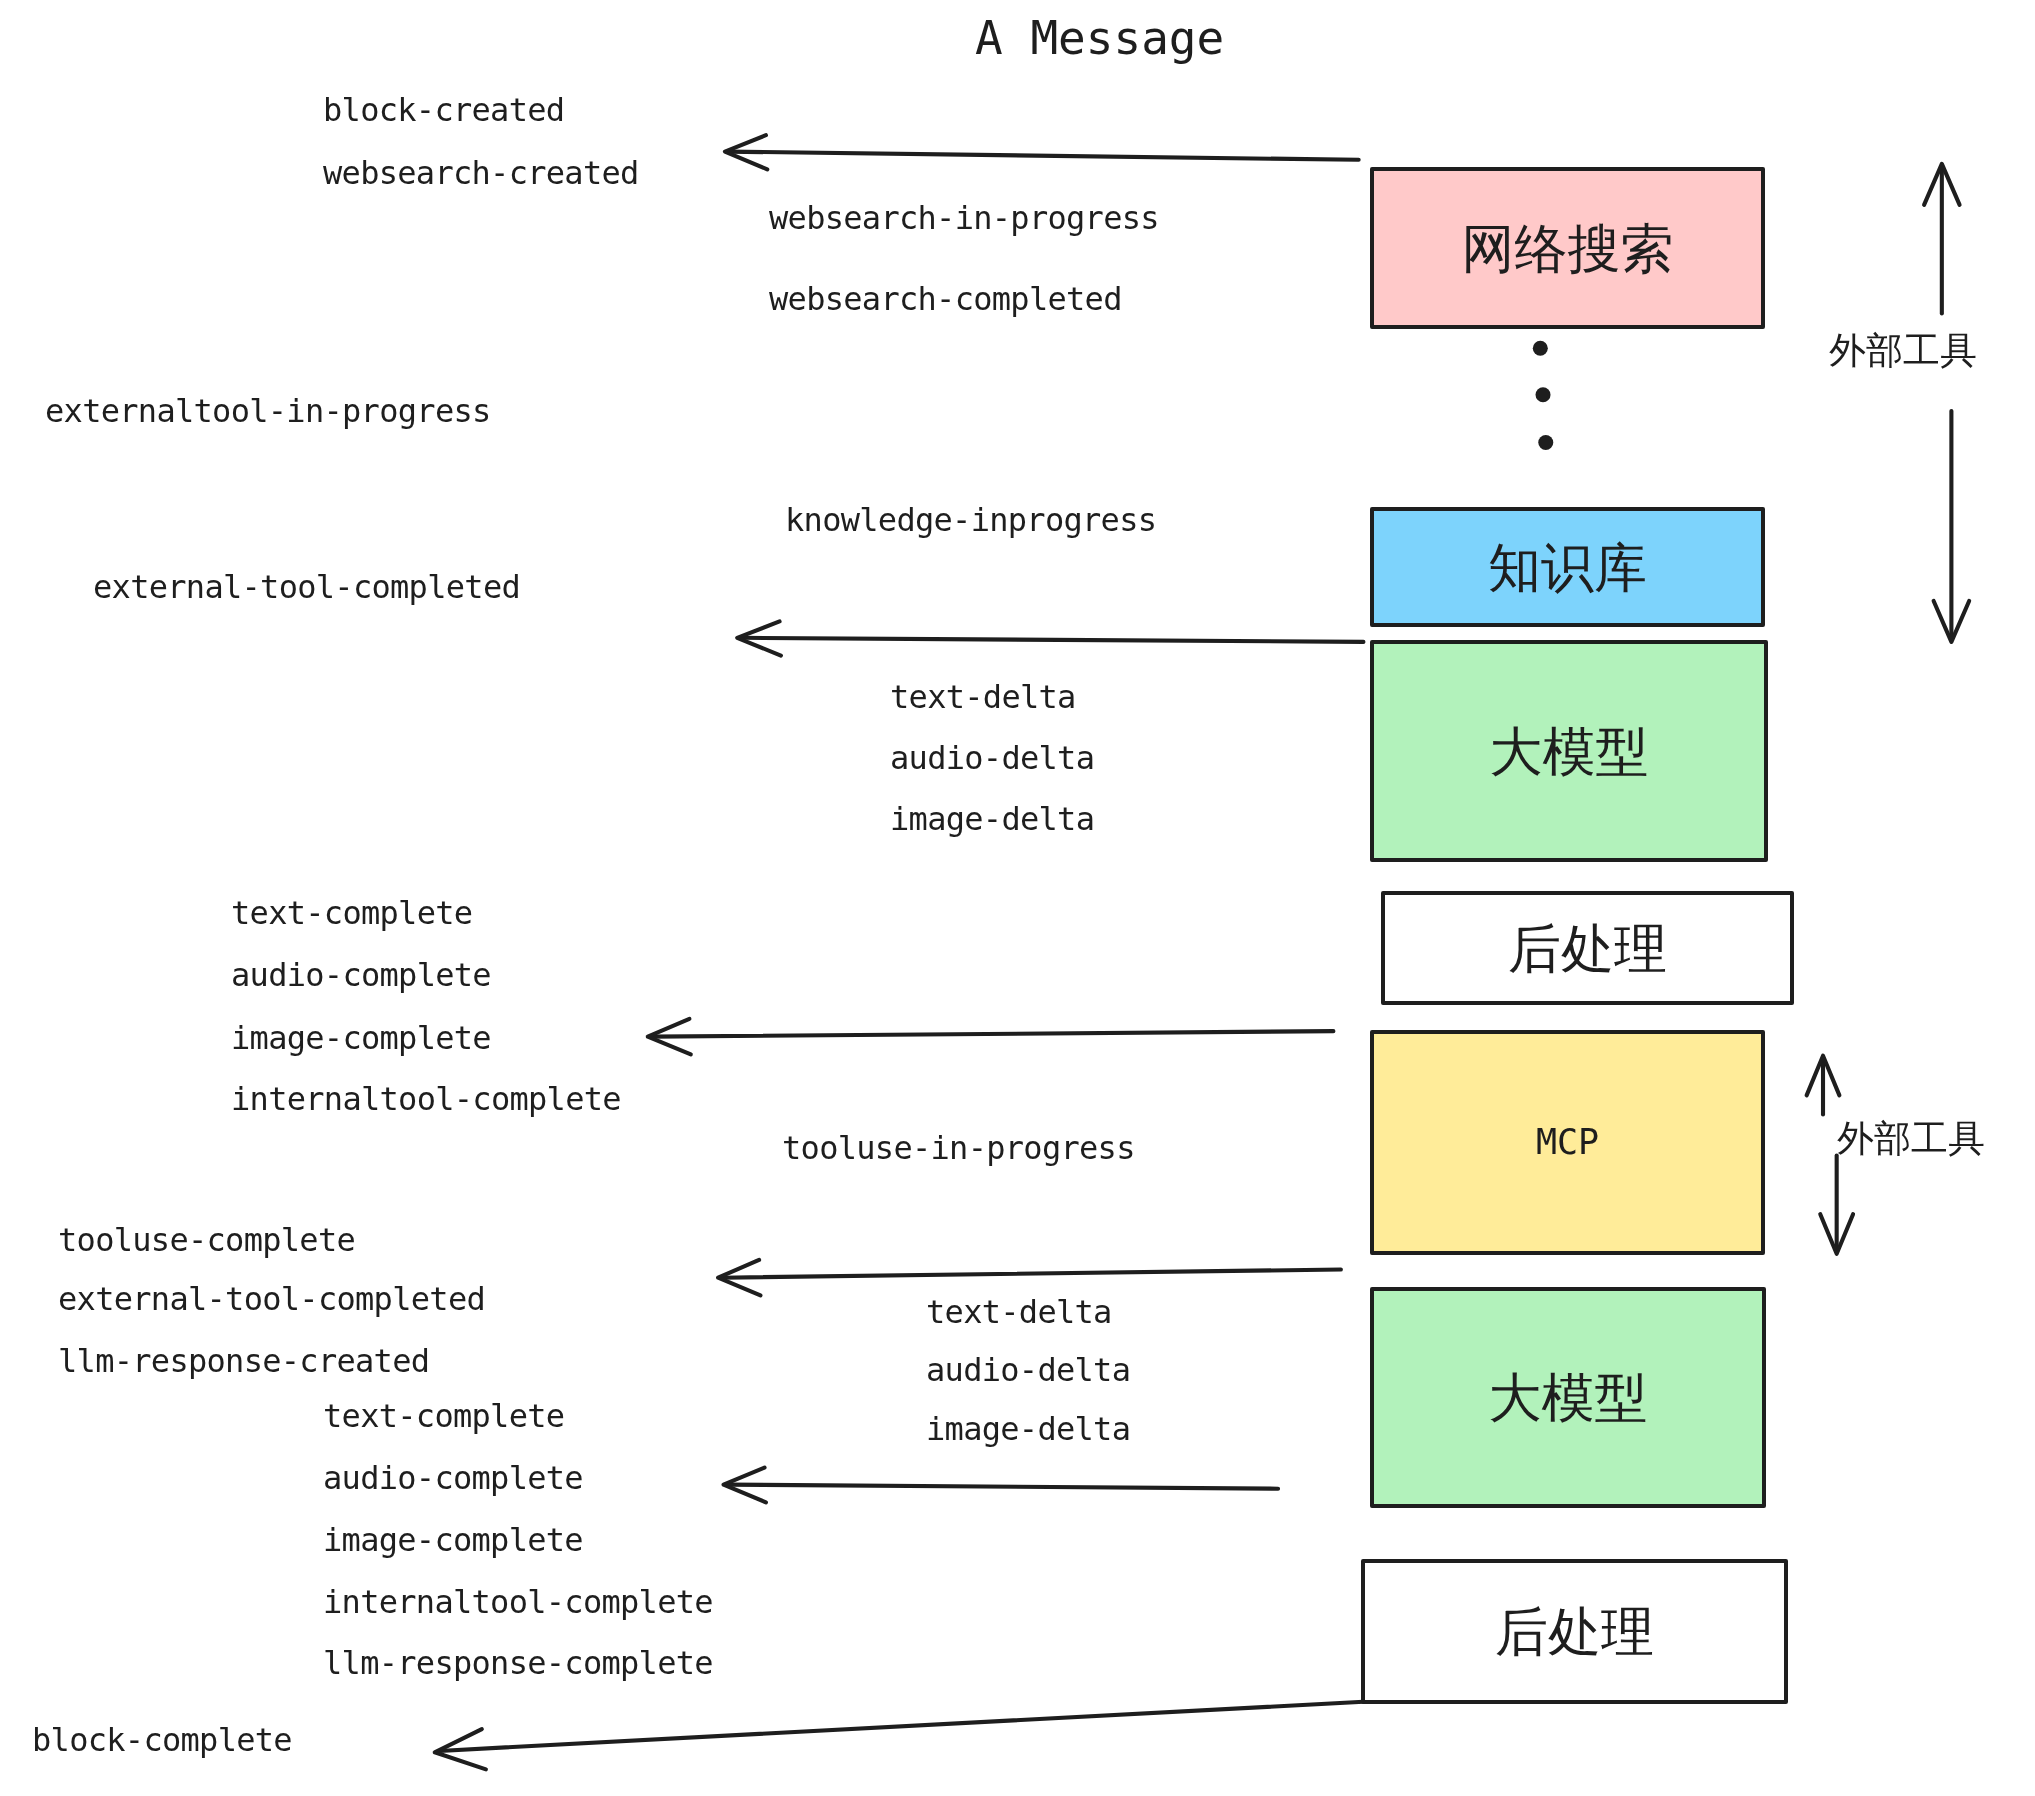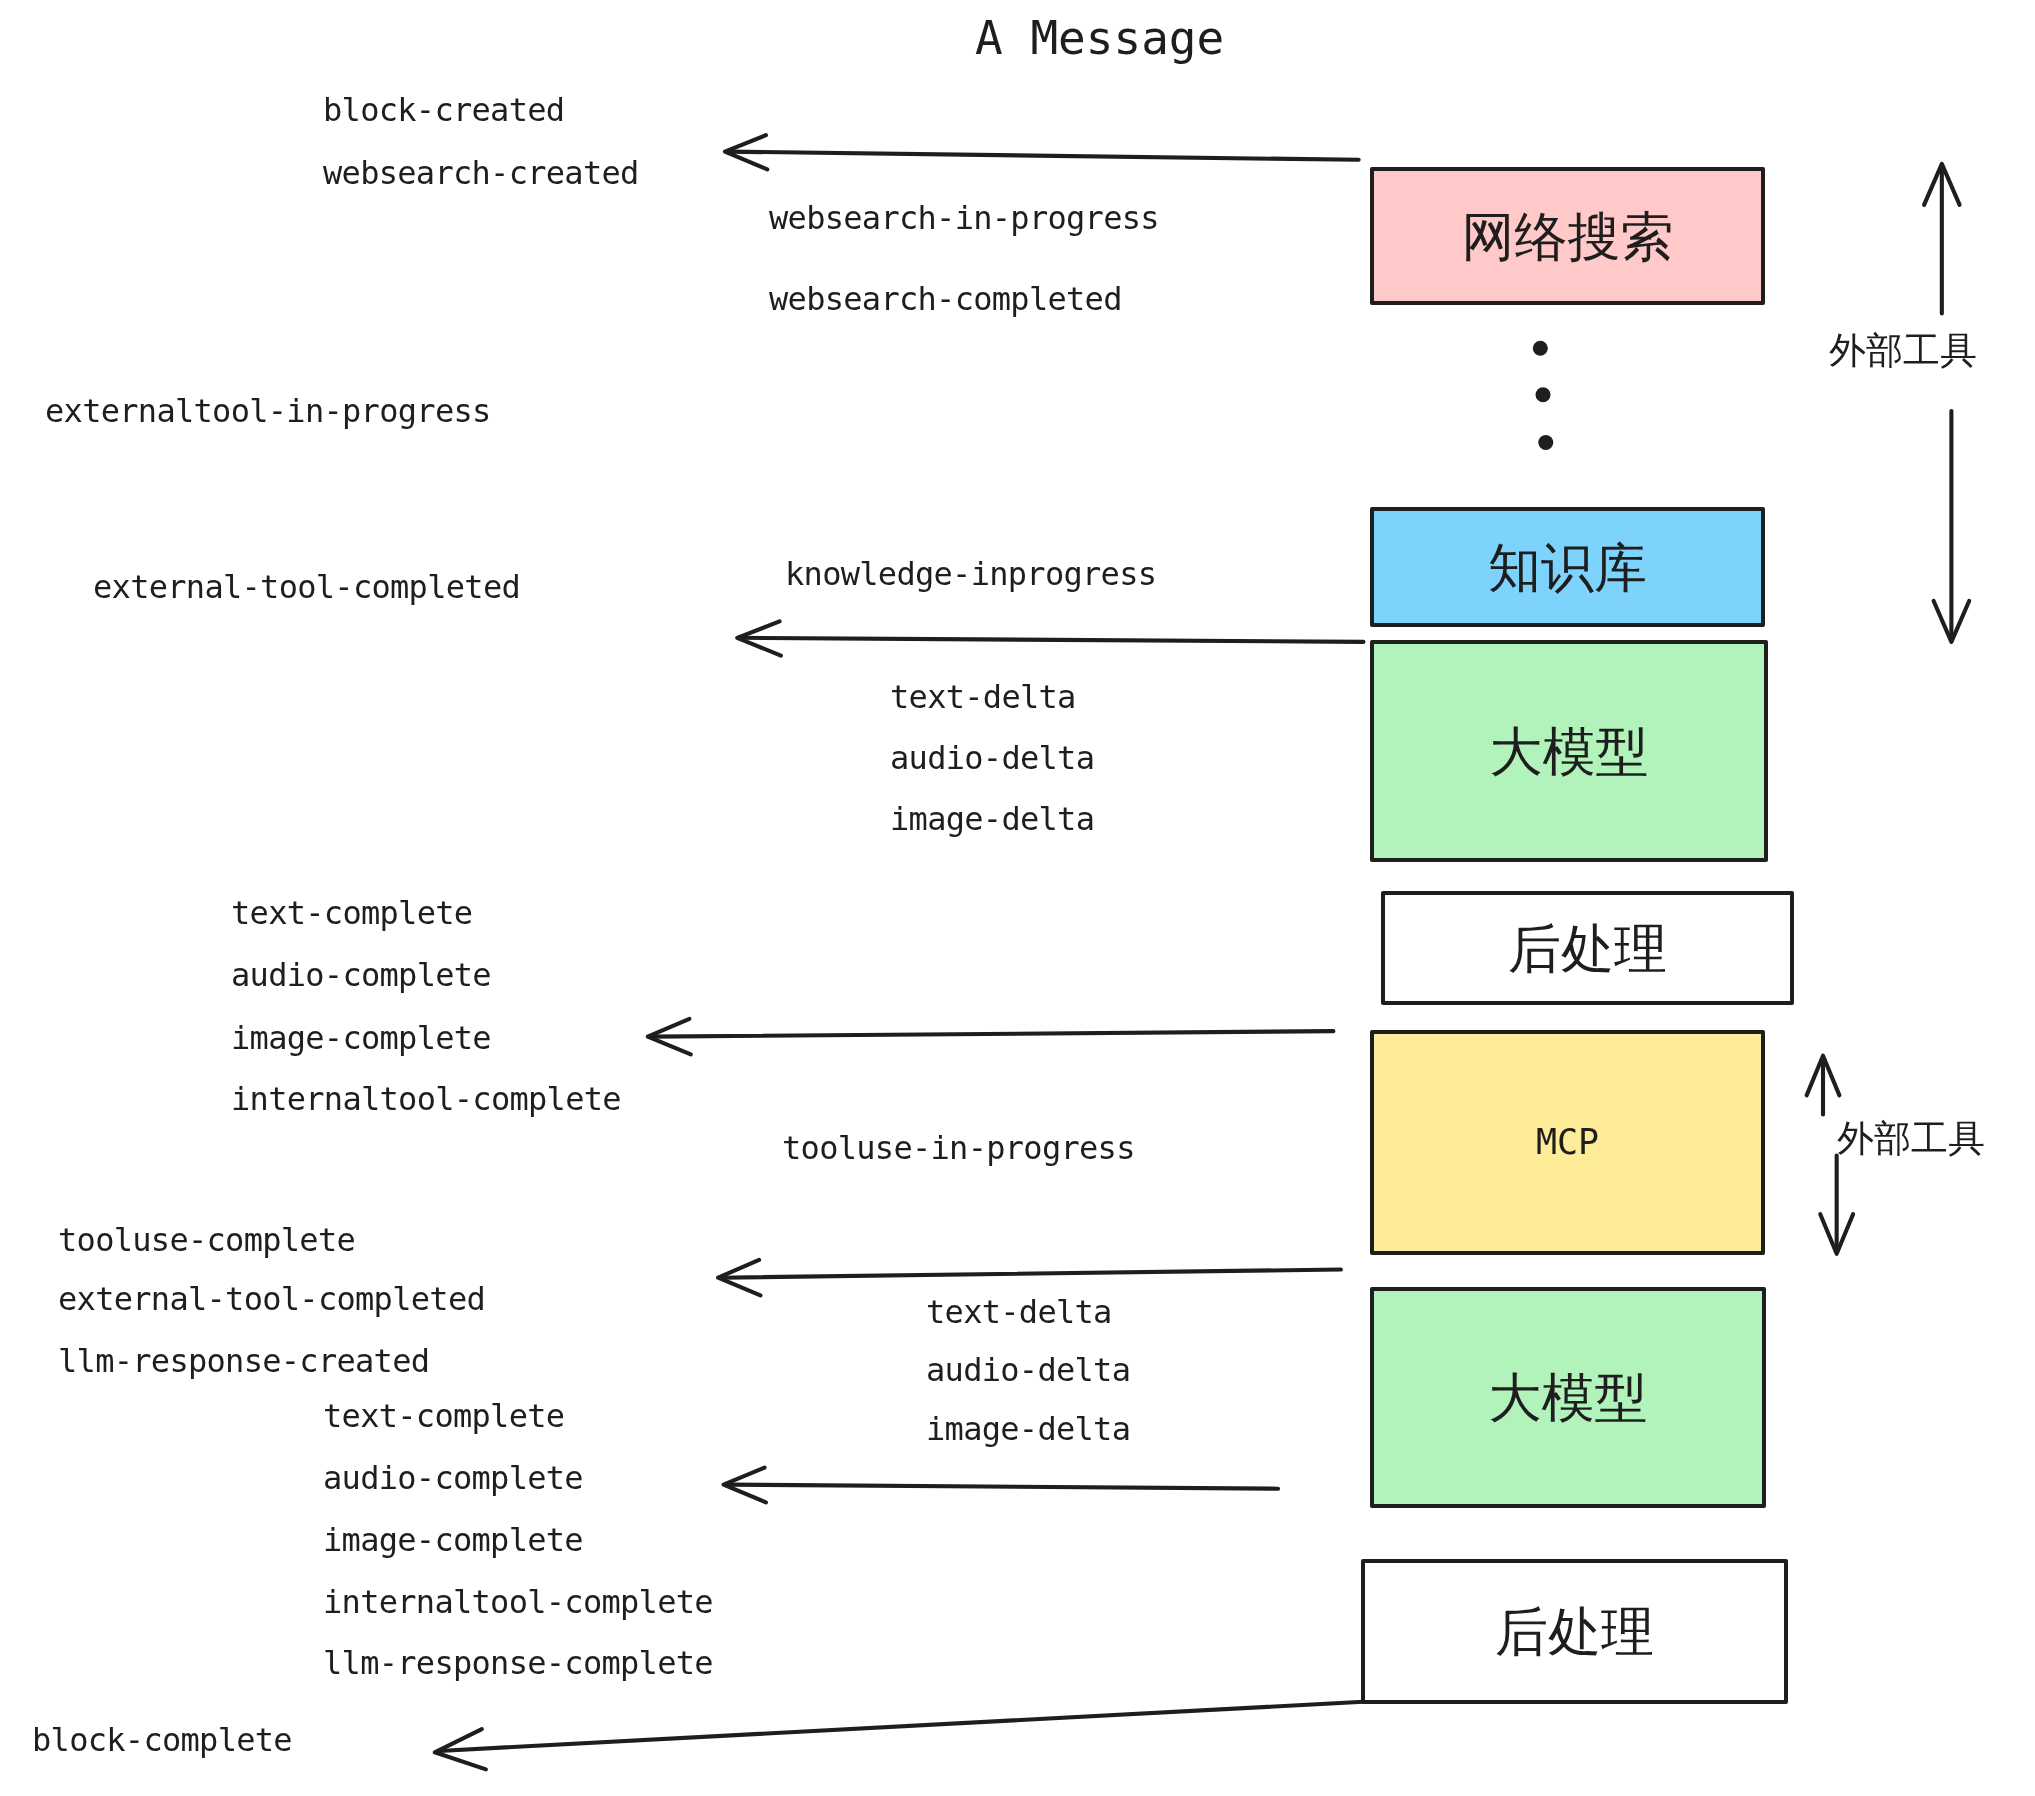--- a/index.html
+++ b/index.html
@@ -40,21 +40,21 @@
 
 <div class="canvas">
 
   <div class="title mono">A Message</div>
 
   <div class="ev" style="left:311px;top:94px">block-created</div>
   <div class="ev" style="left:311px;top:157px">websearch-created</div>
   <div class="ev" style="left:757px;top:202px">websearch-in-progress</div>
   <div class="ev" style="left:757px;top:283px">websearch-completed</div>
   <div class="ev" style="left:33px;top:395px">externaltool-in-progress</div>
-  <div class="ev" style="left:773px;top:558px">knowledge-inprogress</div>
+  <div class="ev" style="left:773px;top:504px">knowledge-inprogress</div>
   <div class="ev" style="left:81px;top:571px">external-tool-completed</div>
 
   <div class="ev" style="left:878px;top:681px">text-delta</div>
   <div class="ev" style="left:878px;top:742px">audio-delta</div>
   <div class="ev" style="left:878px;top:803px">image-delta</div>
 
   <div class="ev" style="left:219px;top:897px">text-complete</div>
   <div class="ev" style="left:219px;top:959px">audio-complete</div>
   <div class="ev" style="left:219px;top:1022px">image-complete</div>
   <div class="ev" style="left:219px;top:1083px">internaltool-complete</div>
@@ -69,21 +69,21 @@
   <div class="ev" style="left:914px;top:1413px">image-delta</div>
 
   <div class="ev" style="left:311px;top:1400px">text-complete</div>
   <div class="ev" style="left:311px;top:1462px">audio-complete</div>
   <div class="ev" style="left:311px;top:1524px">image-complete</div>
   <div class="ev" style="left:311px;top:1586px">internaltool-complete</div>
   <div class="ev" style="left:311px;top:1647px">llm-response-complete</div>
 
   <div class="ev" style="left:20px;top:1724px">block-complete</div>
 
-  <div class="box" style="left: 1358px; top: 167px; width: 395px; height: 138px; background: rgb(255, 201, 201);">
+  <div class="box" style="left: 1358px; top: 167px; width: 395px; height: 162px; background: rgb(255, 201, 201);">
     <span class="lbl cjk">网络搜索</span>
   </div>
 
   <div class="box" style="left: 1358px; top: 507px; width: 395px; height: 120px; background: #7dd3fc;">
     <span class="lbl cjk">知识库</span>
   </div>
 
   <div class="box" style="left: 1358px; top: 640px; width: 398px; height: 222px; background: rgb(178, 242, 187);">
     <span class="lbl cjk">大模型</span>
   </div>

